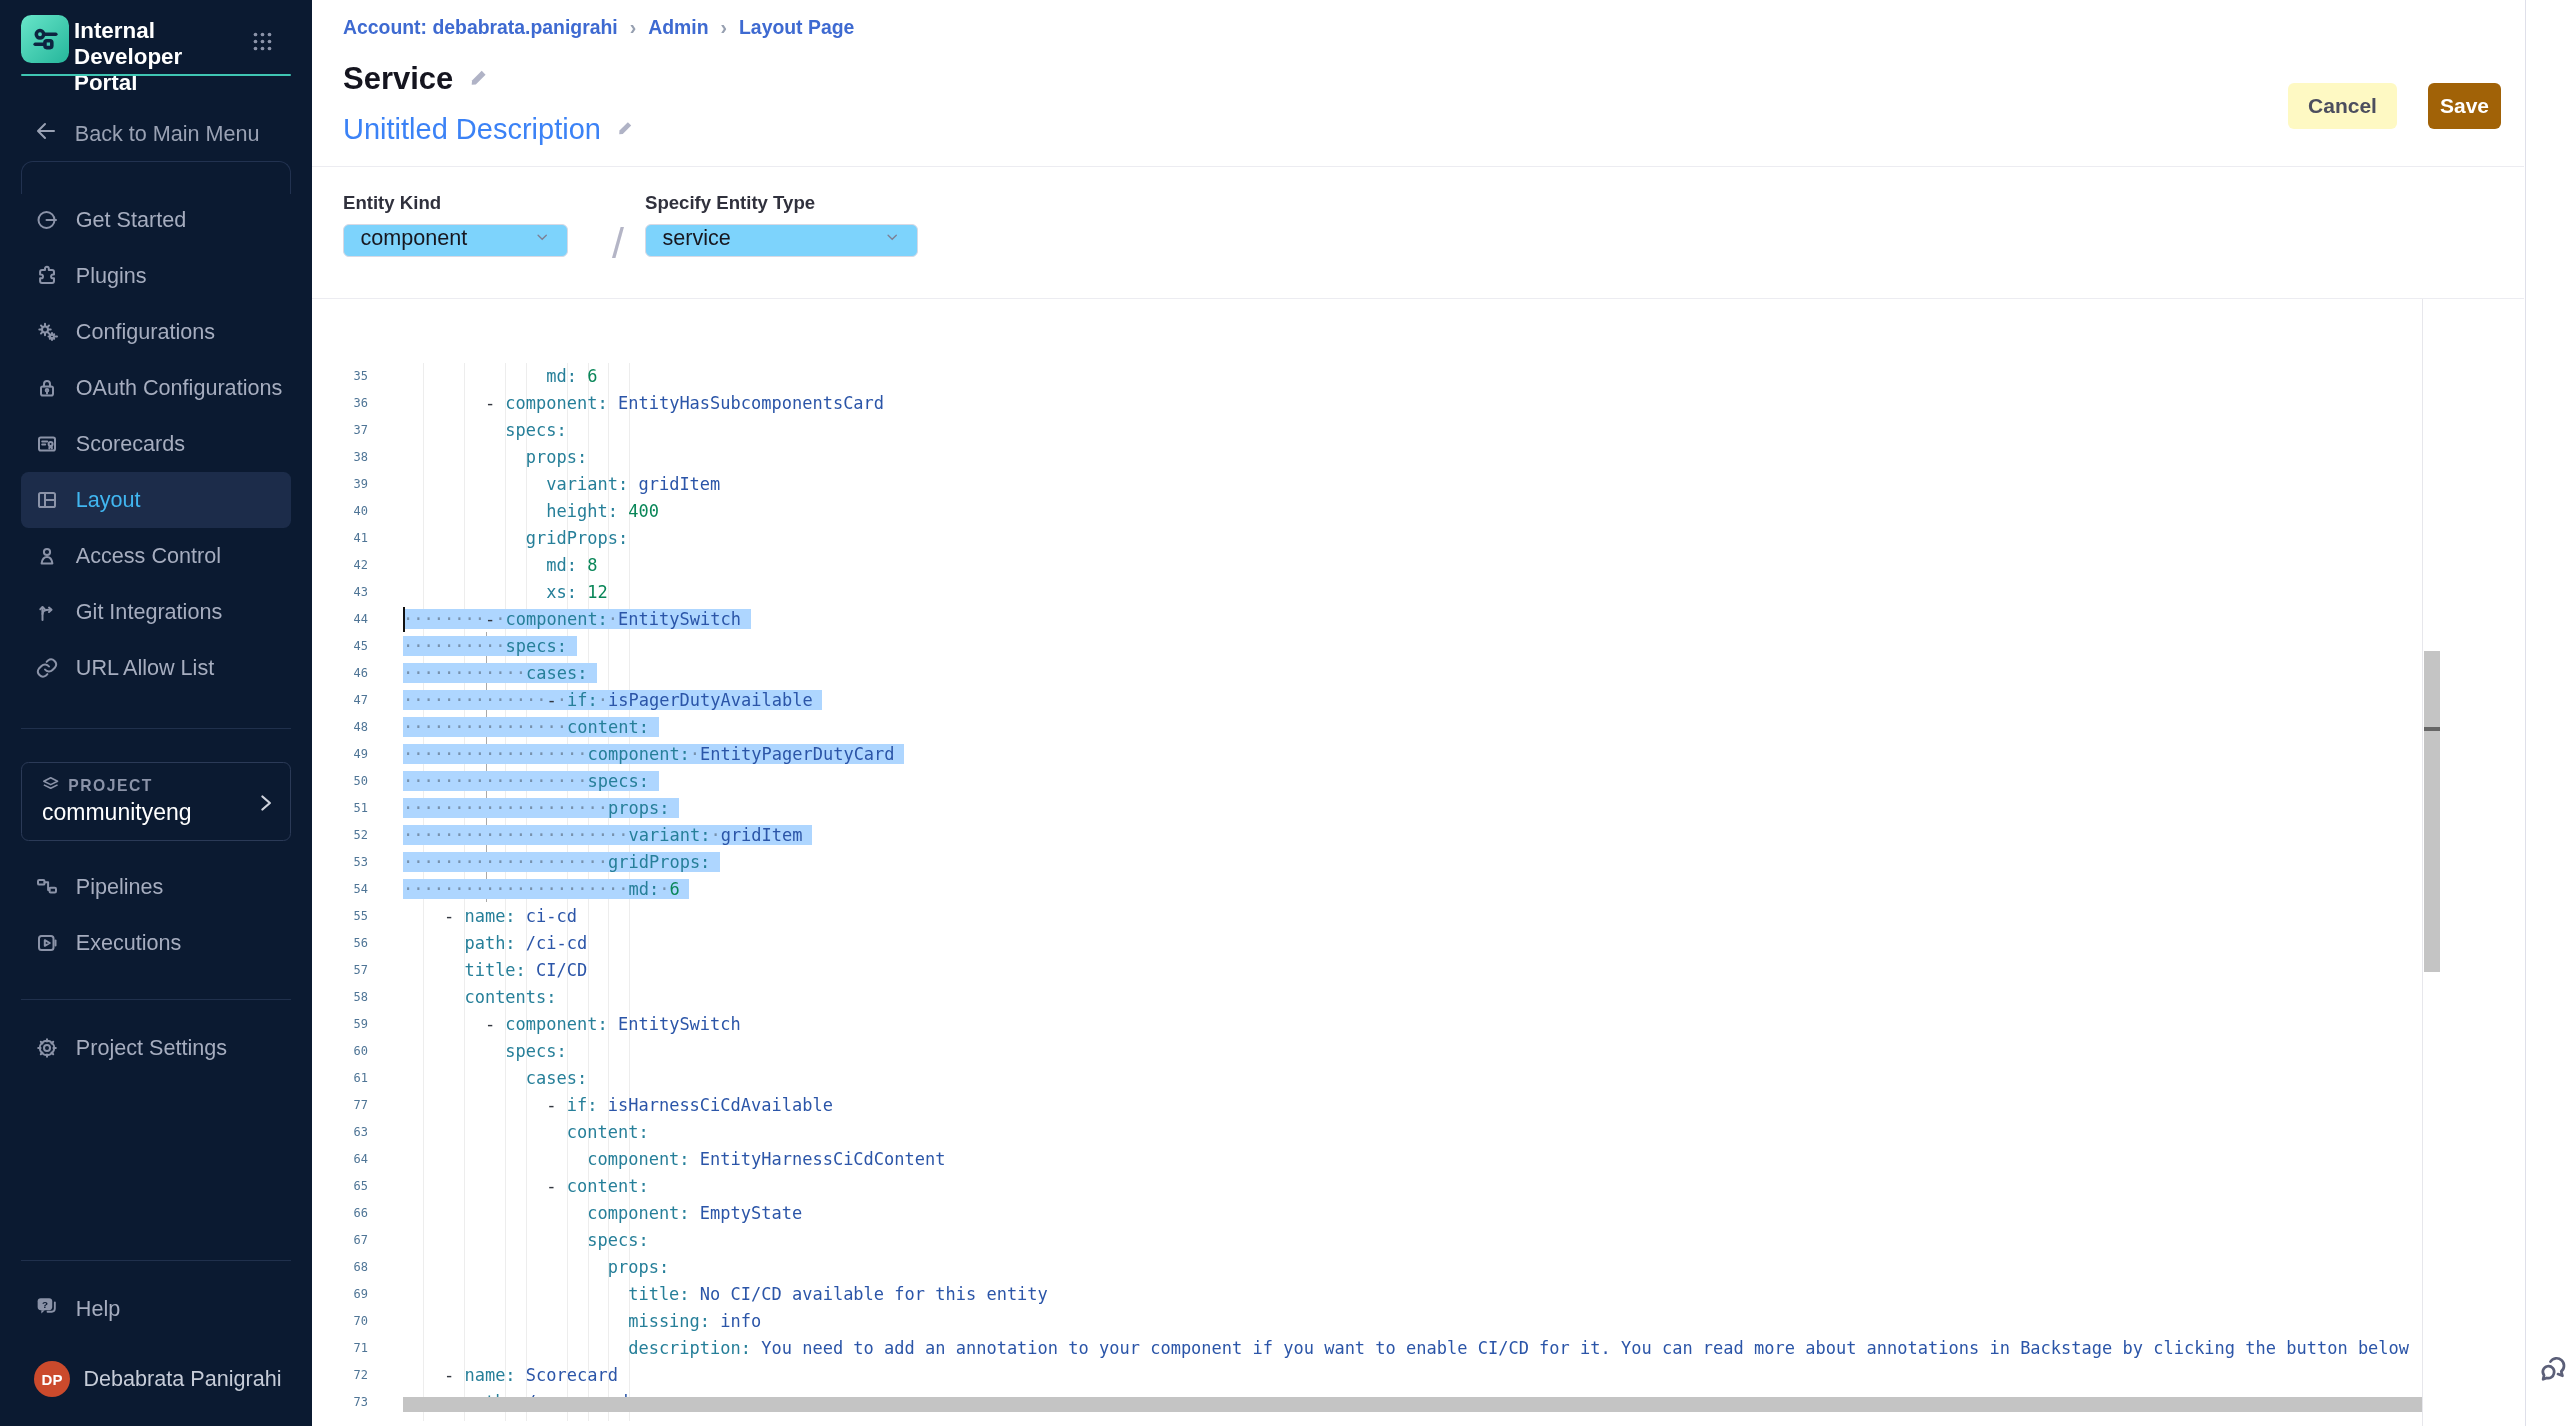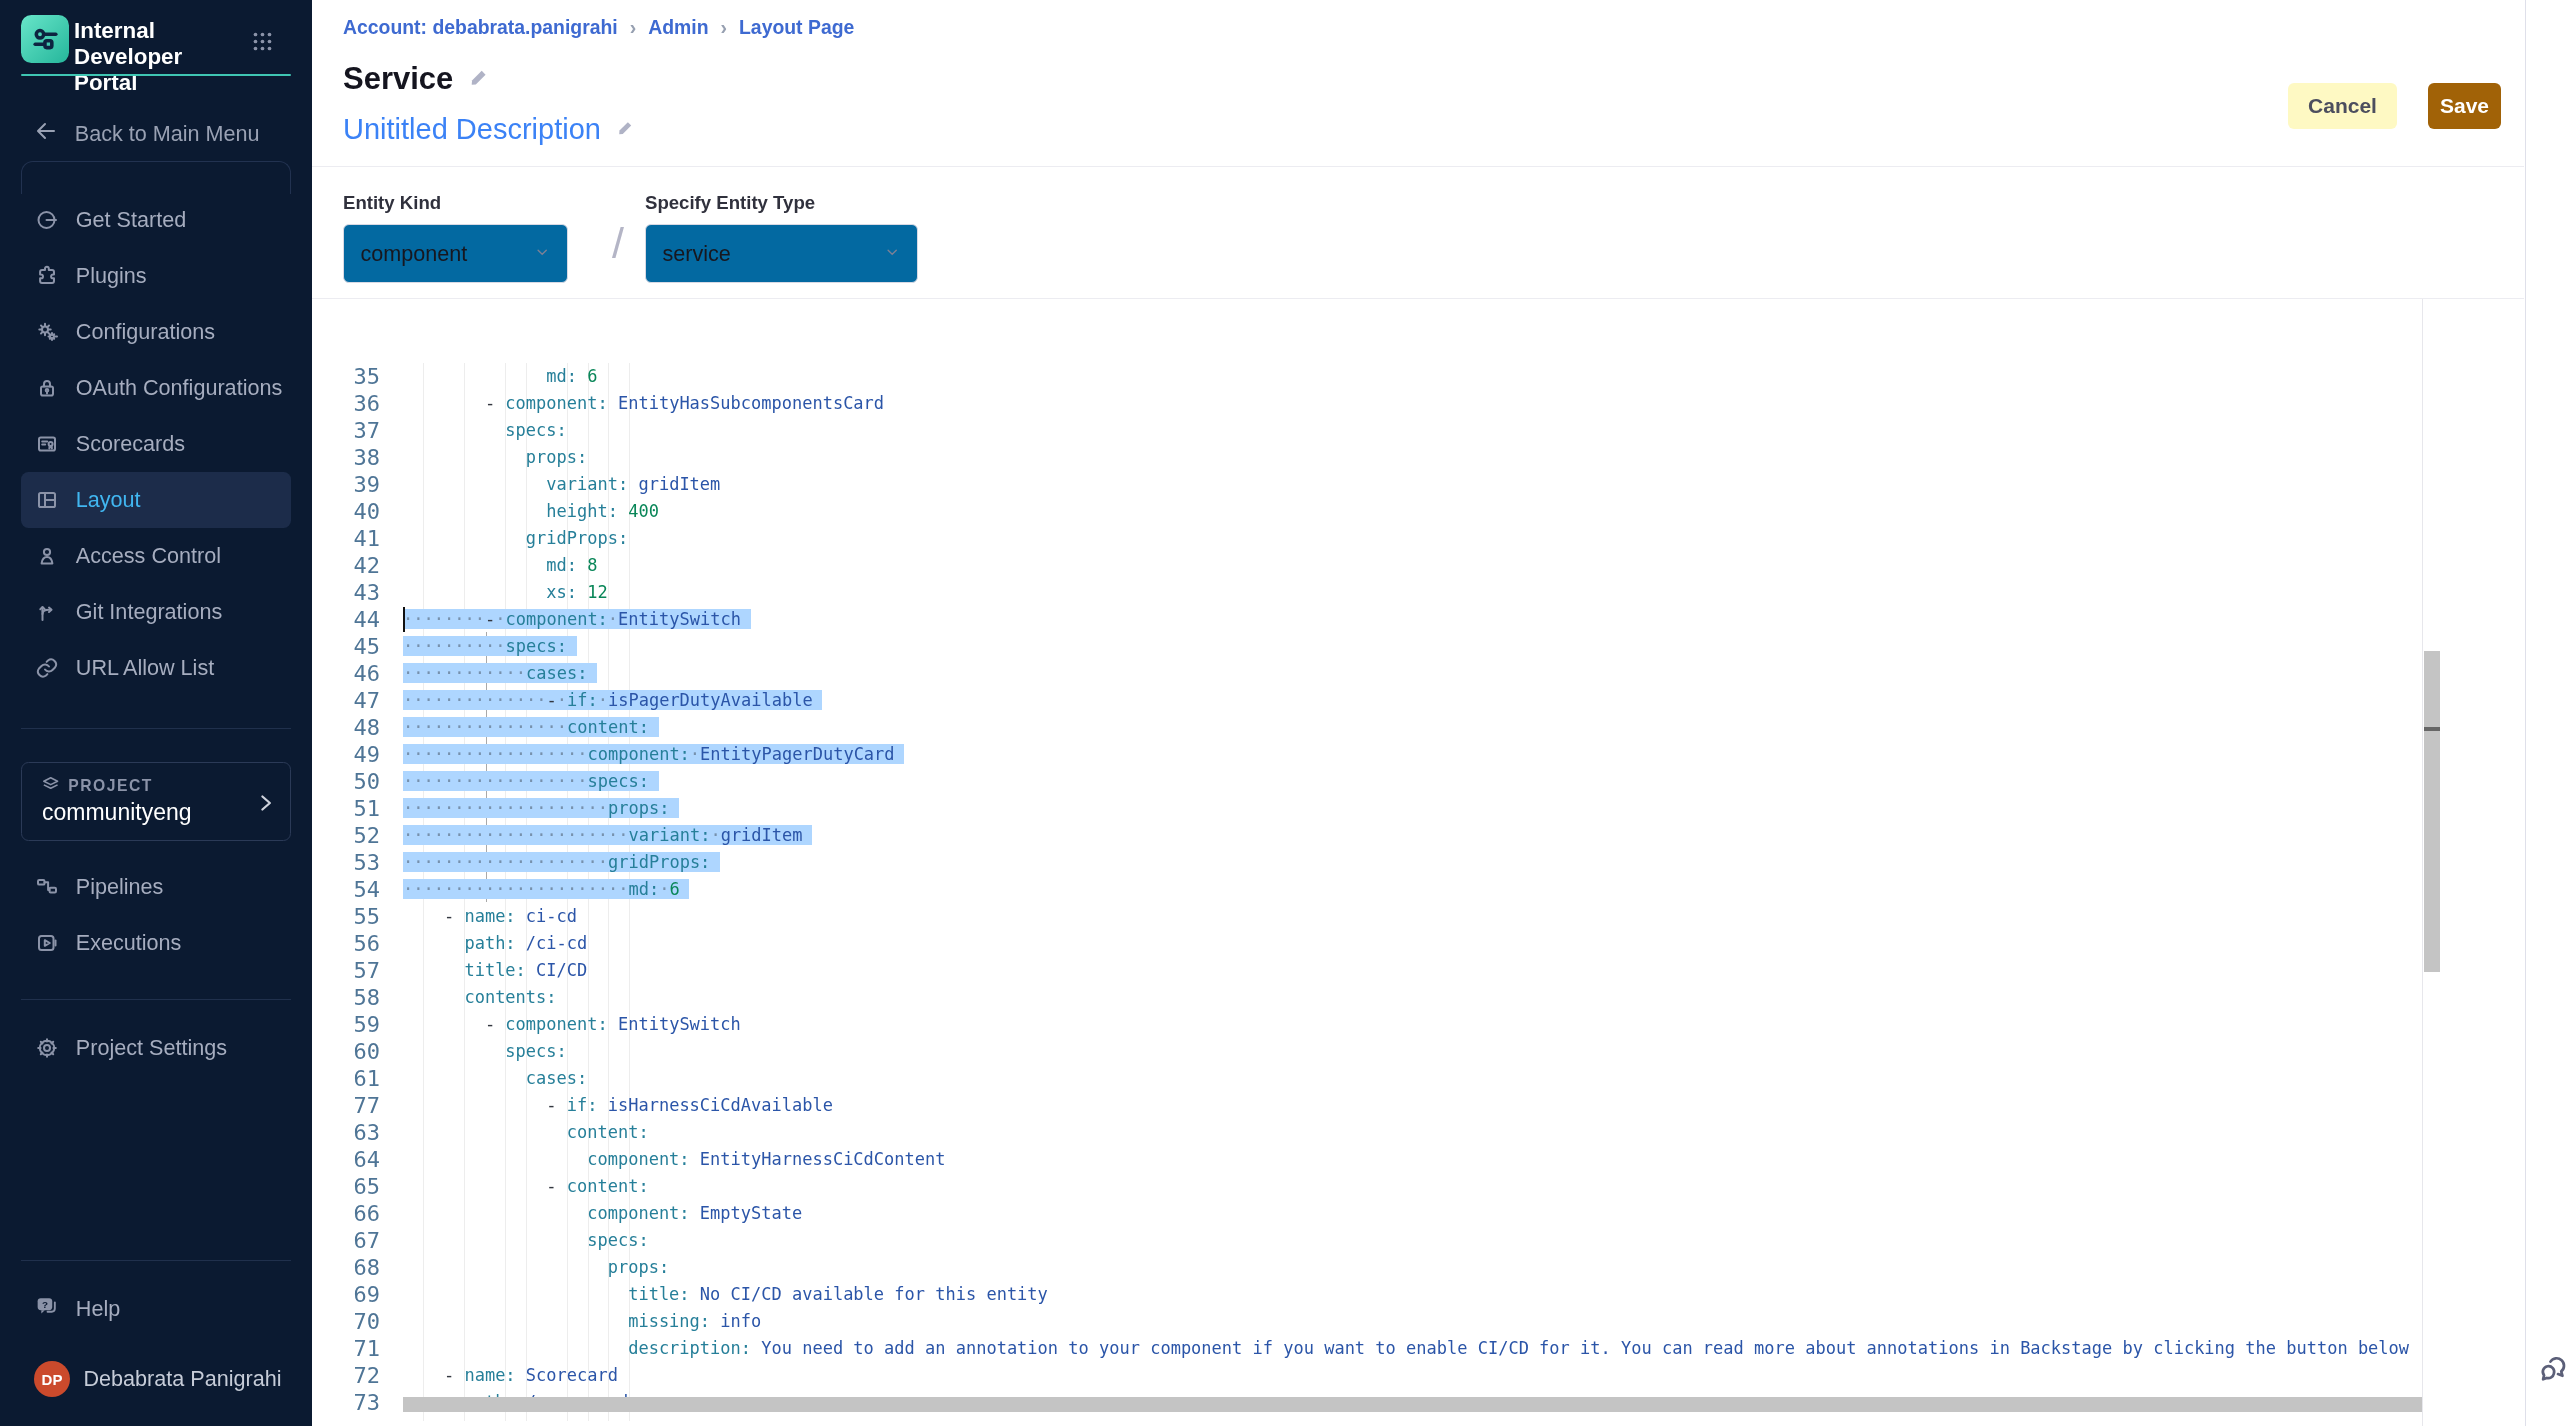--- a/index.html
+++ b/index.html
@@ -45,34 +45,34 @@
   .title-row { position:absolute; left:31px; top:61px; display:flex; align-items:center; gap:15px; }
   .page-title { font-size:31px; font-weight:700; color:#15151f; }
   .desc-row { position:absolute; left:31px; top:113px; display:flex; align-items:center; gap:15px; }
   .page-desc { font-size:29px; color:#3b82f6; }
   .btn { position:absolute; top:83px; height:46px; border-radius:6px; display:flex; align-items:center; justify-content:center;
          font-weight:700; font-size:21px; cursor:pointer; border:none; font-family:"Liberation Sans",sans-serif; }
   .btn-cancel { left:1976px; width:109px; background:#fef9c3; color:#4c4e5e; }
   .btn-save { left:2116px; width:73px; background:#a16207; color:#fff; }
   .hdr-border { position:absolute; left:0; right:0; top:166px; height:0.7px; background:#ececf1; }
   .flabel { position:absolute; top:192px; font-size:18.6px; font-weight:700; color:#30313d; }
-  .dd { position:absolute; top:224px; height:59px; background:#0369a1; border:0.7px solid #d8d9e4; border-radius:6px;
-        display:flex; align-items:center; justify-content:space-between; padding:0 16.4px; font-size:21.6px; color:#17171f; cursor:pointer; }
+  .dd { position:absolute; top:224px; height:33px; background:#7dd3fc; border:0.7px solid #d8d9e4; border-radius:6px;
+        display:flex; align-items:flex-start; justify-content:space-between; padding:0 16.4px; font-size:21.6px; color:#17171f; cursor:pointer; }
   .big-slash { position:absolute; left:300px; top:219px; font-size:43px; font-weight:300; color:#b4b5c6; }
   .sec-border { position:absolute; left:0; right:0; top:298px; height:0.7px; background:#ececf1; }
 
   
   .editor { position:absolute; left:0; top:299px; width:2110px; height:1128px; overflow:hidden; background:#fff; }
   .guides { position:absolute; left:111px; top:64px; width:210px; height:1058px;
             background:repeating-linear-gradient(to right,#ededed 0 0.7px,transparent 0.7px 20.6px); }
   .guide-active { position:absolute; left:174px; top:333px; width:0.7px; height:270px; background:#a9a9a9; }
   .code { position:absolute; left:0; top:64px; right:0; }
   .code-row { position:relative; height:27px; line-height:27px; }
-  .ln { position:absolute; left:16px; top:0; width:52px; text-align:right; color:#4f7596;
-        font-family:"DejaVu Sans Mono",monospace; font-size:22px; }
+  .ln { position:absolute; left:4px; top:0; width:52px; text-align:right; color:#4f7596;
+        font-family:"DejaVu Sans Mono",monospace; font-size:12px; }
   .ct { position:absolute; left:91px; top:0; white-space:pre; font-family:"DejaVu Sans Mono",monospace;
         font-size:17px; color:#333740; }
   .tk-k { color:#267f99; } .tk-v { color:#2b55a8; } .tk-n { color:#098658; } .tk-p { color:#333740; }
   .sel { background:#aed6ff; padding-right:9.7px; }
   .ws { color:#7791ad; }
   .cursor { position:absolute; left:91px; top:0.7px; width:2.2px; height:25px; background:#111; }
   .v-line { position:absolute; left:2110px; top:299px; width:0.7px; height:1128px; background:#e7e7ec; }
   .v-thumb { position:absolute; left:2112px; top:651px; width:16.4px; height:321px; background:#c4c4c4; cursor:pointer; }
   .v-mark { position:absolute; left:2112px; top:727px; width:16.4px; height:3.7px; background:#666; }
   .h-thumb { position:absolute; left:91px; top:1397px; width:2019px; height:15px; background:#c4c4c4; cursor:pointer; }

